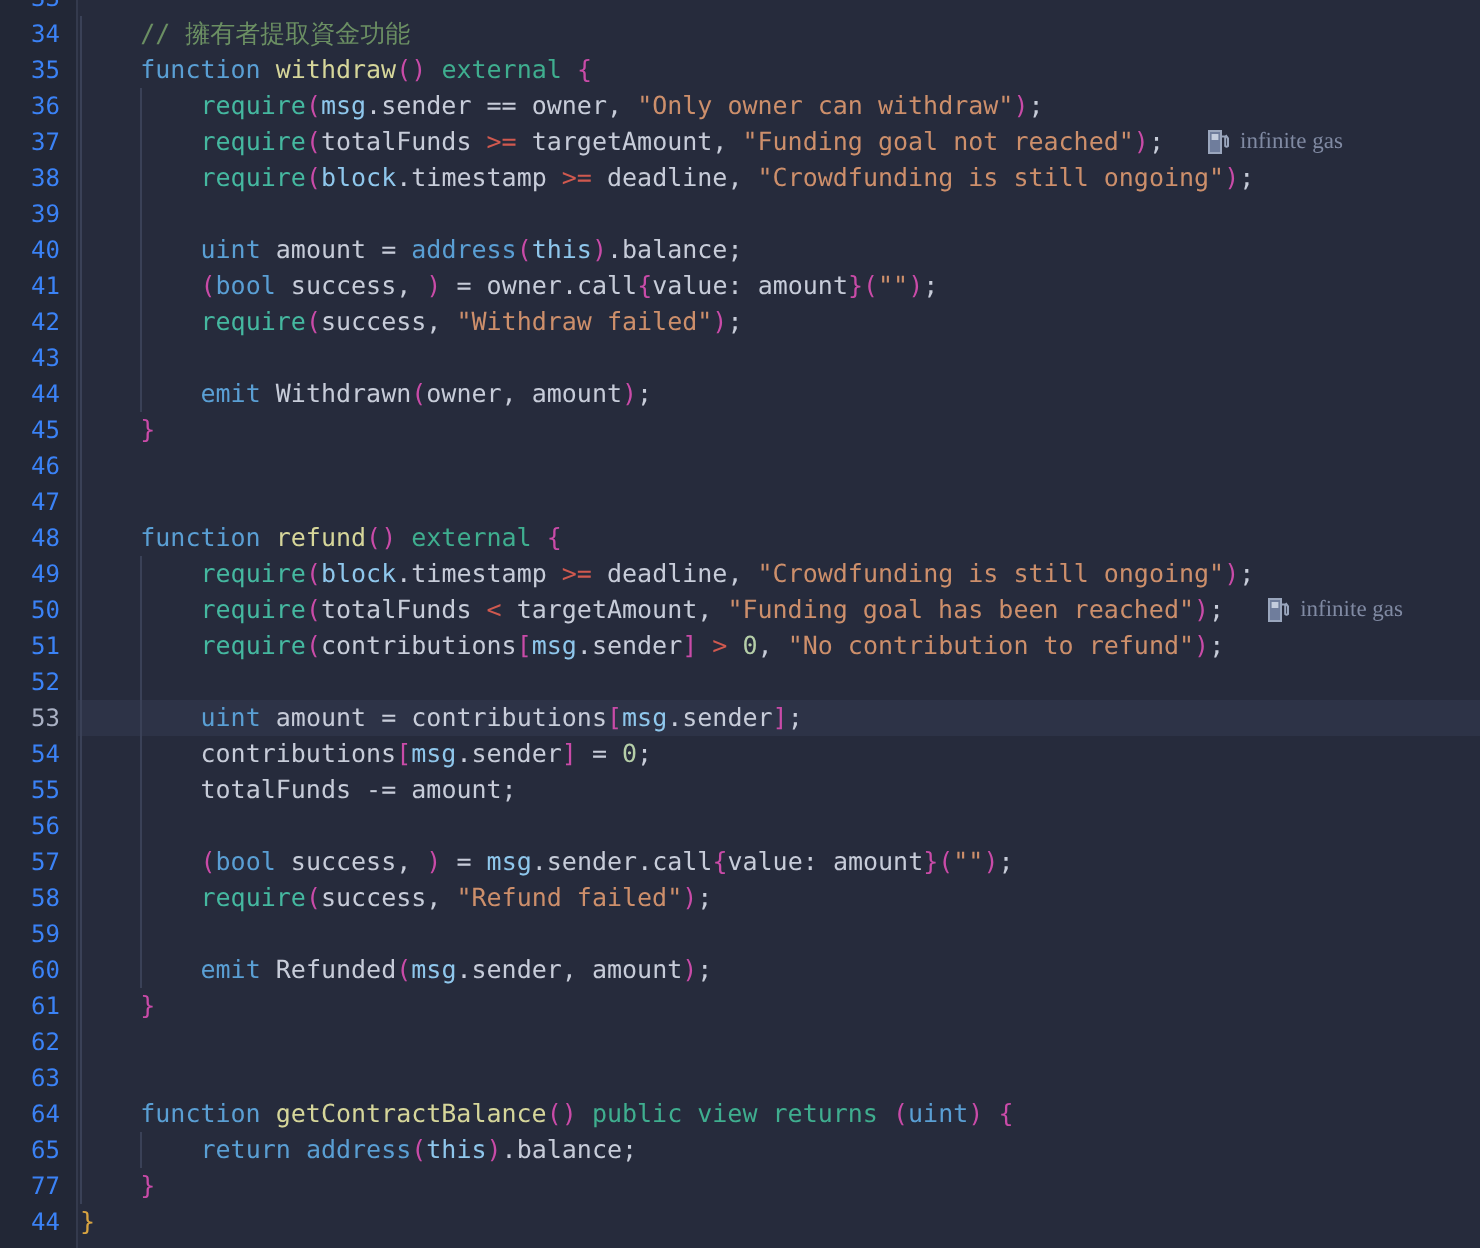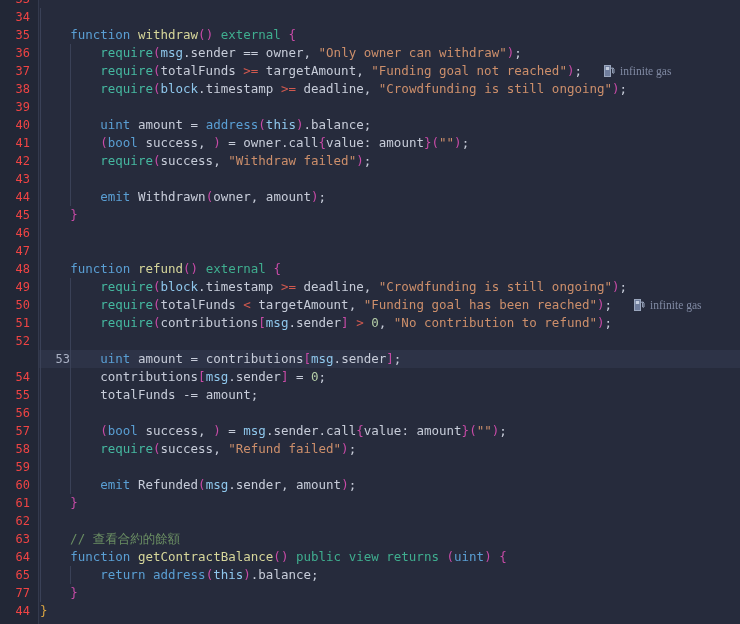--- a/index.html
+++ b/index.html
@@ -52,24 +52,24 @@
   .row.active {
     background: #2d3347;
   }
   .lnum {
     position: absolute;
     left: 0;
     top: 0;
     width: 30px;
     text-align: right;
     font-size: 12px;
-    color: #ef4444;
+    color: #3b82f6;
     z-index: 4;
   }
-  .row.active .lnum { color: #aab1c4; margin-left: 40px; }
+  .row.active .lnum { color: #aab1c4; }
 
   .code {
     position: absolute;
     left: 40px;
     top: 0;
     z-index: 2;
   }
 
   
   .guide {
@@ -116,21 +116,21 @@
   .gas-icon { display: block; }
 </style>
 </head>
 <body>
 
 <div id="editor">
   <div id="gutter"></div>
   <div id="gutter-divider"></div>
   <div id="rows">
       <div class="row" style="position: absolute; left: 0px; top: -10px; width: 740px;"><span class="lnum">33</span><span class="code"></span></div>
-      <div class="row" style="position: absolute; left: 0px; top: 8px; width: 740px;"><span class="lnum">34</span><div class="guide" style="left: 40px;"></div></div>
+      <div class="row" style="position: absolute; left: 0px; top: 8px; width: 740px;"><span class="lnum">34</span><div class="guide" style="left: 40px;"></div><span class="code">    <span class="cmt">// 擁有者提取資金功能</span></span></div>
       <div class="row" style="position: absolute; left: 0px; top: 26px; width: 740px;"><span class="lnum">35</span><div class="guide" style="left: 40px;"></div><span class="code"><span class="pln"> </span><span class="pln"> </span><span class="pln"> </span><span class="pln"> </span><span class="kw">function</span><span class="pln"> </span><span class="fn">withdraw</span><span class="par">(</span><span class="par">)</span><span class="pln"> </span><span class="kw2">external</span><span class="pln"> </span><span class="par">{</span></span></div>
       <div class="row" style="position: absolute; left: 0px; top: 44px; width: 740px;"><span class="lnum">36</span><div class="guide" style="left: 40px;"></div><div class="guide" style="left: 70.08px;"></div><span class="code"><span class="pln"> </span><span class="pln"> </span><span class="pln"> </span><span class="pln"> </span><span class="pln"> </span><span class="pln"> </span><span class="pln"> </span><span class="pln"> </span><span class="call">require</span><span class="par">(</span><span class="var">msg</span><span class="pln">.</span><span class="pln">sender</span><span class="pln"> </span><span class="pln">=</span><span class="pln">=</span><span class="pln"> </span><span class="pln">owner</span><span class="pln">,</span><span class="pln"> </span><span class="str">"Only owner can withdraw"</span><span class="par">)</span><span class="pln">;</span></span></div>
       <div class="row" style="position: absolute; left: 0px; top: 62px; width: 740px;"><span class="lnum">37</span><div class="guide" style="left: 40px;"></div><div class="guide" style="left: 70.08px;"></div><span class="code"><span class="pln"> </span><span class="pln"> </span><span class="pln"> </span><span class="pln"> </span><span class="pln"> </span><span class="pln"> </span><span class="pln"> </span><span class="pln"> </span><span class="call">require</span><span class="par">(</span><span class="pln">totalFunds</span><span class="pln"> </span><span class="op">&gt;=</span><span class="pln"> </span><span class="pln">targetAmount</span><span class="pln">,</span><span class="pln"> </span><span class="str">"Funding goal not reached"</span><span class="par">)</span><span class="pln">;</span></span><div class="gas" style="left: 604px;"><svg class="gas-icon" width="11" height="12" viewBox="0 0 11 12" xmlns="http://www.w3.org/2000/svg">
             <rect x="0.5" y="0.5" width="6" height="11" fill="#6f7d9c" stroke="#9aa6bd" stroke-width="1"></rect>
             <rect x="1.8" y="2" width="3.4" height="3" fill="#c3ccdd"></rect>
             <path d="M7 3.2 L8.6 3.2 L8.6 8 A1 1 0 0 0 10 8 L10 4.2 L8.8 2.6" fill="none" stroke="#9aa6bd" stroke-width="1"></path>
           </svg><span class="gas-text">infinite gas</span></div></div>
       <div class="row" style="position: absolute; left: 0px; top: 80px; width: 740px;"><span class="lnum">38</span><div class="guide" style="left: 40px;"></div><div class="guide" style="left: 70.08px;"></div><span class="code"><span class="pln"> </span><span class="pln"> </span><span class="pln"> </span><span class="pln"> </span><span class="pln"> </span><span class="pln"> </span><span class="pln"> </span><span class="pln"> </span><span class="call">require</span><span class="par">(</span><span class="var">block</span><span class="pln">.</span><span class="pln">timestamp</span><span class="pln"> </span><span class="op">&gt;=</span><span class="pln"> </span><span class="pln">deadline</span><span class="pln">,</span><span class="pln"> </span><span class="str">"Crowdfunding is still ongoing"</span><span class="par">)</span><span class="pln">;</span></span></div>
       <div class="row" style="position: absolute; left: 0px; top: 98px; width: 740px;"><span class="lnum">39</span><div class="guide" style="left: 40px;"></div><div class="guide" style="left: 70.08px;"></div><span class="code"></span></div>
       <div class="row" style="position: absolute; left: 0px; top: 116px; width: 740px;"><span class="lnum">40</span><div class="guide" style="left: 40px;"></div><div class="guide" style="left: 70.08px;"></div><span class="code"><span class="pln"> </span><span class="pln"> </span><span class="pln"> </span><span class="pln"> </span><span class="pln"> </span><span class="pln"> </span><span class="pln"> </span><span class="pln"> </span><span class="kw">uint</span><span class="pln"> </span><span class="pln">amount</span><span class="pln"> </span><span class="pln">=</span><span class="pln"> </span><span class="kw">address</span><span class="par">(</span><span class="var">this</span><span class="par">)</span><span class="pln">.</span><span class="pln">balance</span><span class="pln">;</span></span></div>
@@ -153,20 +153,20 @@
       <div class="row active" style="position: absolute; left: 0px; top: 350px; width: 740px;"><span class="lnum">53</span><div class="guide" style="left: 40px;"></div><div class="guide" style="left: 70.08px;"></div><span class="code"><span class="pln"> </span><span class="pln"> </span><span class="pln"> </span><span class="pln"> </span><span class="pln"> </span><span class="pln"> </span><span class="pln"> </span><span class="pln"> </span><span class="kw">uint</span><span class="pln"> </span><span class="pln">amount</span><span class="pln"> </span><span class="pln">=</span><span class="pln"> </span><span class="pln">contributions</span><span class="par">[</span><span class="var">msg</span><span class="pln">.</span><span class="pln">sender</span><span class="par">]</span><span class="pln">;</span></span></div>
       <div class="row" style="position: absolute; left: 0px; top: 368px; width: 740px;"><span class="lnum">54</span><div class="guide" style="left: 40px;"></div><div class="guide" style="left: 70.08px;"></div><span class="code"><span class="pln"> </span><span class="pln"> </span><span class="pln"> </span><span class="pln"> </span><span class="pln"> </span><span class="pln"> </span><span class="pln"> </span><span class="pln"> </span><span class="pln">contributions</span><span class="par">[</span><span class="var">msg</span><span class="pln">.</span><span class="pln">sender</span><span class="par">]</span><span class="pln"> </span><span class="pln">=</span><span class="pln"> </span><span class="num">0</span><span class="pln">;</span></span></div>
       <div class="row" style="position: absolute; left: 0px; top: 386px; width: 740px;"><span class="lnum">55</span><div class="guide" style="left: 40px;"></div><div class="guide" style="left: 70.08px;"></div><span class="code"><span class="pln"> </span><span class="pln"> </span><span class="pln"> </span><span class="pln"> </span><span class="pln"> </span><span class="pln"> </span><span class="pln"> </span><span class="pln"> </span><span class="pln">totalFunds</span><span class="pln"> </span><span class="pln">-</span><span class="pln">=</span><span class="pln"> </span><span class="pln">amount</span><span class="pln">;</span></span></div>
       <div class="row" style="position: absolute; left: 0px; top: 404px; width: 740px;"><span class="lnum">56</span><div class="guide" style="left: 40px;"></div><div class="guide" style="left: 70.08px;"></div><span class="code"></span></div>
       <div class="row" style="position: absolute; left: 0px; top: 422px; width: 740px;"><span class="lnum">57</span><div class="guide" style="left: 40px;"></div><div class="guide" style="left: 70.08px;"></div><span class="code"><span class="pln"> </span><span class="pln"> </span><span class="pln"> </span><span class="pln"> </span><span class="pln"> </span><span class="pln"> </span><span class="pln"> </span><span class="pln"> </span><span class="par">(</span><span class="kw">bool</span><span class="pln"> </span><span class="pln">success</span><span class="pln">,</span><span class="pln"> </span><span class="par">)</span><span class="pln"> </span><span class="pln">=</span><span class="pln"> </span><span class="var">msg</span><span class="pln">.</span><span class="pln">sender</span><span class="pln">.</span><span class="pln">call</span><span class="par">{</span><span class="pln">value</span><span class="pln">:</span><span class="pln"> </span><span class="pln">amount</span><span class="par">}</span><span class="par">(</span><span class="str">""</span><span class="par">)</span><span class="pln">;</span></span></div>
       <div class="row" style="position: absolute; left: 0px; top: 440px; width: 740px;"><span class="lnum">58</span><div class="guide" style="left: 40px;"></div><div class="guide" style="left: 70.08px;"></div><span class="code"><span class="pln"> </span><span class="pln"> </span><span class="pln"> </span><span class="pln"> </span><span class="pln"> </span><span class="pln"> </span><span class="pln"> </span><span class="pln"> </span><span class="call">require</span><span class="par">(</span><span class="pln">success</span><span class="pln">,</span><span class="pln"> </span><span class="str">"Refund failed"</span><span class="par">)</span><span class="pln">;</span></span></div>
       <div class="row" style="position: absolute; left: 0px; top: 458px; width: 740px;"><span class="lnum">59</span><div class="guide" style="left: 40px;"></div><div class="guide" style="left: 70.08px;"></div><span class="code"></span></div>
       <div class="row" style="position: absolute; left: 0px; top: 476px; width: 740px;"><span class="lnum">60</span><div class="guide" style="left: 40px;"></div><div class="guide" style="left: 70.08px;"></div><span class="code"><span class="pln"> </span><span class="pln"> </span><span class="pln"> </span><span class="pln"> </span><span class="pln"> </span><span class="pln"> </span><span class="pln"> </span><span class="pln"> </span><span class="kw">emit</span><span class="pln"> </span><span class="pln">Refunded</span><span class="par">(</span><span class="var">msg</span><span class="pln">.</span><span class="pln">sender</span><span class="pln">,</span><span class="pln"> </span><span class="pln">amount</span><span class="par">)</span><span class="pln">;</span></span></div>
       <div class="row" style="position: absolute; left: 0px; top: 494px; width: 740px;"><span class="lnum">61</span><div class="guide" style="left: 40px;"></div><span class="code"><span class="pln"> </span><span class="pln"> </span><span class="pln"> </span><span class="pln"> </span><span class="par">}</span></span></div>
       <div class="row" style="position: absolute; left: 0px; top: 512px; width: 740px;"><span class="lnum">62</span><div class="guide" style="left: 40px;"></div><span class="code"></span></div>
-      <div class="row" style="position: absolute; left: 0px; top: 530px; width: 740px;"><span class="lnum">63</span><div class="guide" style="left: 40px;"></div><span class="code">    <span class="cmt">// 查看合約的餘額</span></span></div>
+      <div class="row" style="position: absolute; left: 0px; top: 530px; width: 740px;"><span class="lnum">63</span><div class="guide" style="left: 40px;"></div></div>
       <div class="row" style="position: absolute; left: 0px; top: 548px; width: 740px;"><span class="lnum">64</span><div class="guide" style="left: 40px;"></div><span class="code"><span class="pln"> </span><span class="pln"> </span><span class="pln"> </span><span class="pln"> </span><span class="kw">function</span><span class="pln"> </span><span class="fn">getContractBalance</span><span class="par">(</span><span class="par">)</span><span class="pln"> </span><span class="kw2">public</span><span class="pln"> </span><span class="kw2">view</span><span class="pln"> </span><span class="kw2">returns</span><span class="pln"> </span><span class="par">(</span><span class="kw">uint</span><span class="par">)</span><span class="pln"> </span><span class="par">{</span></span></div>
       <div class="row" style="position: absolute; left: 0px; top: 566px; width: 740px;"><span class="lnum">65</span><div class="guide" style="left: 40px;"></div><div class="guide" style="left: 70.08px;"></div><span class="code"><span class="pln"> </span><span class="pln"> </span><span class="pln"> </span><span class="pln"> </span><span class="pln"> </span><span class="pln"> </span><span class="pln"> </span><span class="pln"> </span><span class="kw">return</span><span class="pln"> </span><span class="kw">address</span><span class="par">(</span><span class="var">this</span><span class="par">)</span><span class="pln">.</span><span class="pln">balance</span><span class="pln">;</span></span></div>
       <div class="row" style="position: absolute; left: 0px; top: 584px; width: 740px;"><span class="lnum">77</span><div class="guide" style="left: 40px;"></div><span class="code"><span class="pln"> </span><span class="pln"> </span><span class="pln"> </span><span class="pln"> </span><span class="par">}</span></span></div>
       <div class="row" style="position: absolute; left: 0px; top: 602px; width: 740px;"><span class="lnum">44</span><span class="code"><span class="par2">}</span></span></div>
       <div class="row" style="position: absolute; left: 0px; top: 620px; width: 740px;"><span class="lnum">68</span><span class="code"></span></div>
     </div>
 </div>
 
 </body></html>

